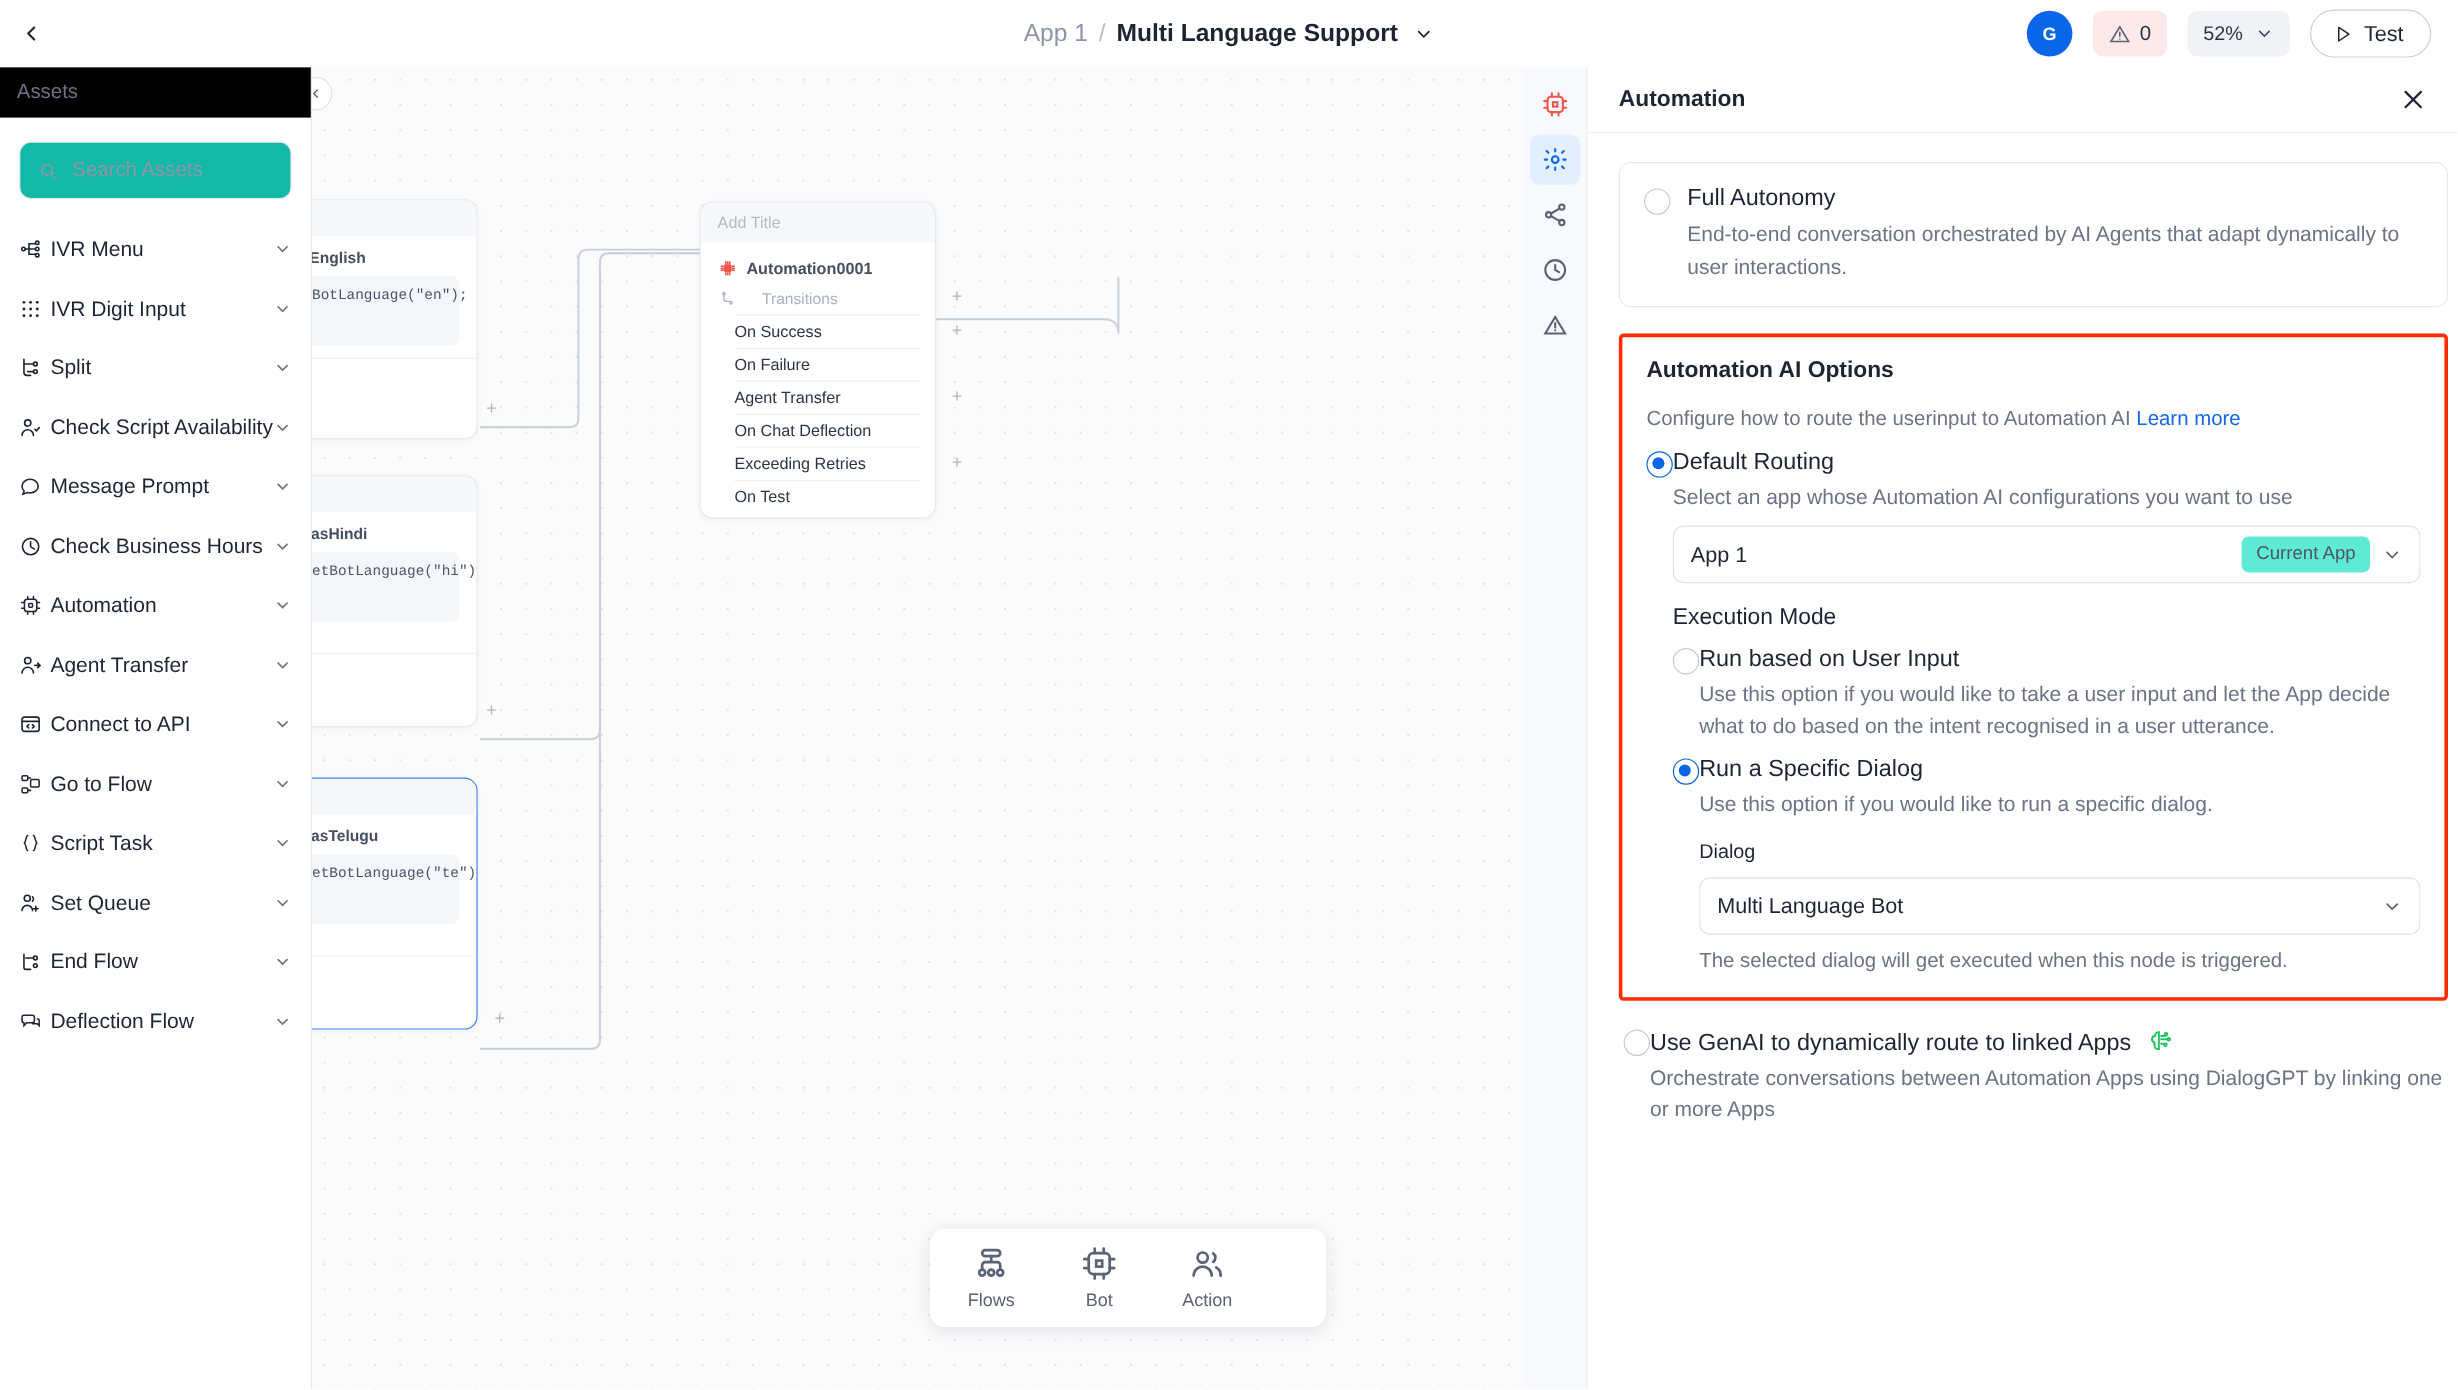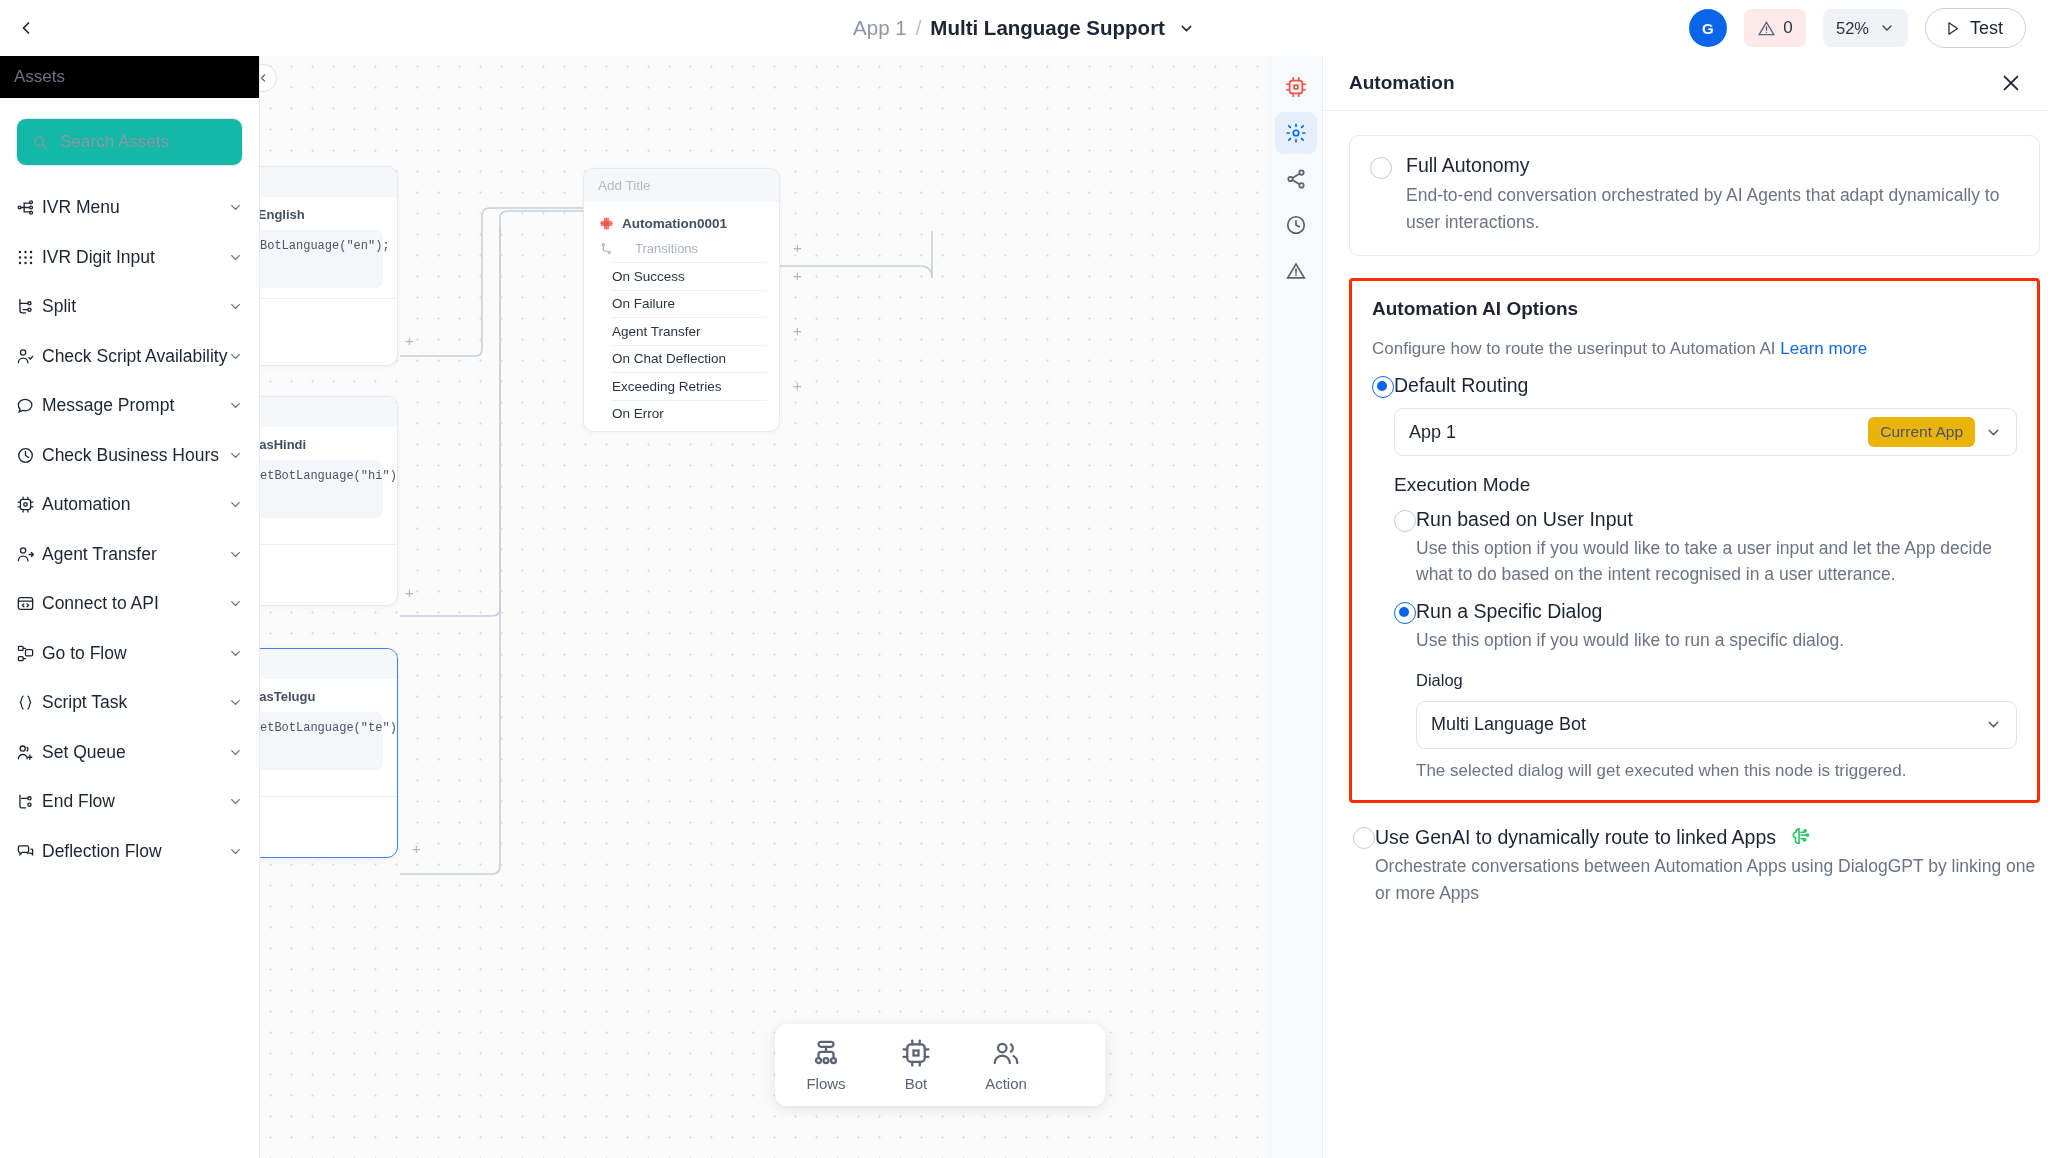--- a/index.html
+++ b/index.html
@@ -232,21 +232,21 @@
   .sub-ttl { font-size: 19.5px; color: #1d2433; }
   .sub-desc { font-size: 17.5px; color: #6b7384; line-height: 1.5; margin-top: 4px; }
 
   .select {
     height: 48px; border: 1.3px solid #e0e4ec; border-radius: 9px;
     display: flex; align-items: center; padding: 0 14px; margin-top: 11px;
     cursor: pointer; background: #fff; gap: 10px;
   }
   .select .sval { font-size: 18px; color: #1d2433; flex: 1; }
   .tagchip {
-    background: #eab308; border-radius: 6px; padding: 6px 12px;
+    background: #5eead4; border-radius: 6px; padding: 6px 12px;
     font-size: 15.5px; color: #4b5566;
   }
   .section-lbl { font-size: 19px; color: #1d2433; margin-top: 18px; }
   .small-lbl { font-size: 16.5px; color: #1d2433; margin-bottom: 2px; }
   .hint { font-size: 17px; color: #6b7384; line-height: 1.5; margin-top: 9px; }
   .genai-emoji { display: inline-flex; vertical-align: -3px; margin-left: 8px; }
 </style>
 </head>
 <body>
 
@@ -315,21 +315,21 @@
               <path d="M6 7v6a4 4 0 0 0 4 4h5"></path>
             </svg>
           </span>
           <span class="nm">Transitions</span>
         </div>
         <div class="tr-row">On Success</div>
         <div class="tr-row">On Failure</div>
         <div class="tr-row">Agent Transfer</div>
         <div class="tr-row">On Chat Deflection</div>
         <div class="tr-row">Exceeding Retries</div>
-        <div class="tr-row">On Error</div>
+        <div class="tr-row">On Test</div>
       </div>
     </div>
 
     <div class="plus-handle" style="left:531px; top:185px;">+</div>
     <div class="plus-handle" style="left:531px; top:213px;">+</div>
     <div class="plus-handle" style="left:531px; top:268px;">+</div>
     <div class="plus-handle" style="left:531px; top:323px;">+</div>
     <div class="plus-handle" style="left:143px; top:278px;">+</div>
     <div class="plus-handle" style="left:143px; top:530px;">+</div>
     <div class="plus-handle" style="left:150px; top:786px;">+</div>
@@ -673,20 +673,21 @@
         <div class="ai-h">Automation AI Options</div>
         <div class="ai-sub">
           <span>Configure how to route the userinput to Automation AI</span>
           <a>Learn more</a>
         </div>
 
         <div class="row">
           <span class="radio on"></span>
           <div style="flex:1;">
             <div class="sub-ttl">Default Routing</div>
+            <div class="sub-desc">Select an app whose Automation AI configurations you want to use</div>
 
             <div class="select">
               <span class="sval">App 1</span>
               <span class="tagchip">Current App</span>
               <span style="display:flex;">
                 <svg width="17" height="17" viewBox="0 0 24 24" fill="none" stroke="#5a6375" stroke-width="2" stroke-linecap="round">
                     <polyline points="6 9 12 15 18 9"></polyline>
                   </svg>
               </span>
             </div>

